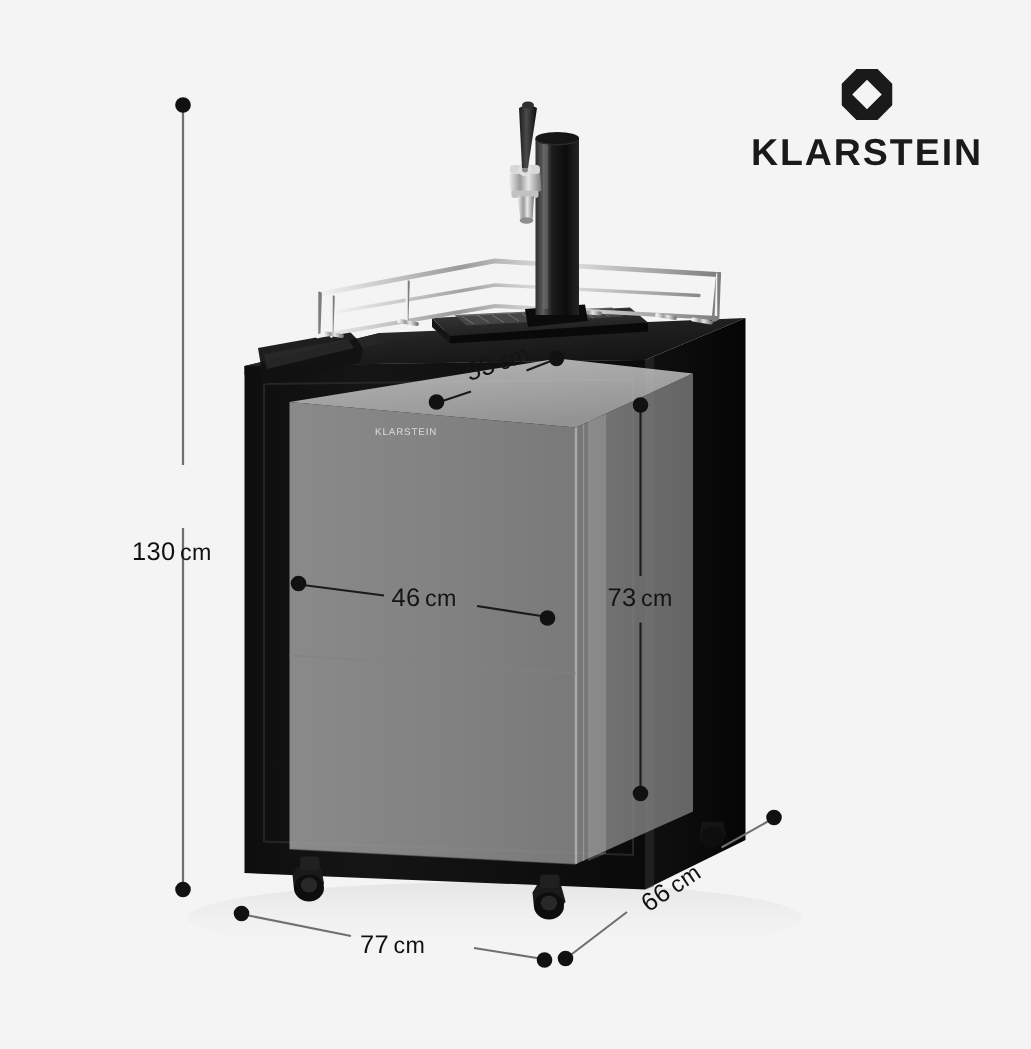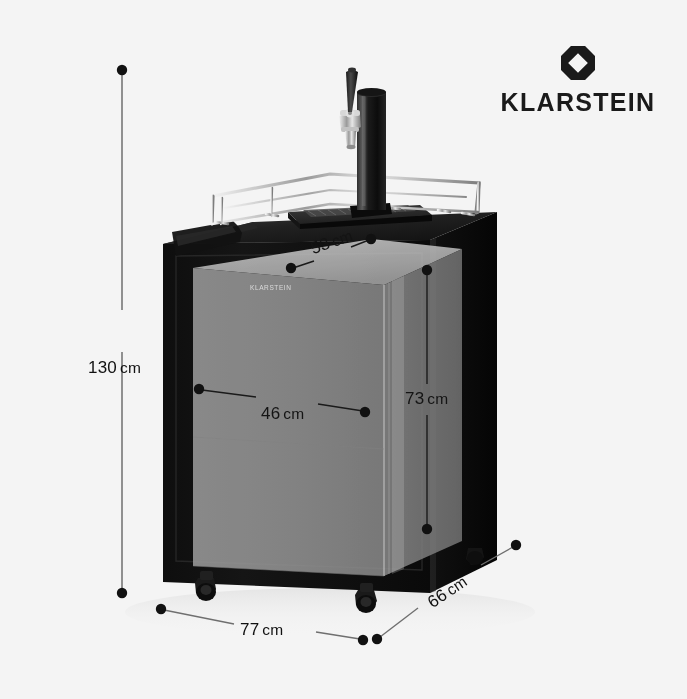--- a/index.html
+++ b/index.html
@@ -55,21 +55,21 @@
     color: #111111;
     white-space: nowrap;
     letter-spacing: 0.2px;
   }
   .dim-label .u { margin-left: 3px; font-size: 15.5px; }
   .dim-label.onlight { color: #111111; }
   .dim-label.ondark  { color: #141414; }
 
   #lbl-130 { left: 88px;  top: 318px; margin-top: 40px; }
   #lbl-53  { left: 308px; top: 240px; transform: rotate(-19deg); transform-origin: left top; }
-  #lbl-46  { left: 261px; top: 404px; text-align: center; }
+  #lbl-46  { left: 261px; top: 389px; text-align: center; }
   #lbl-73  { left: 405px; top: 389px; }
   #lbl-54  { left: 240px; top: 620px; }
   #lbl-66  { left: 424px; top: 596px; transform: rotate(-34deg); transform-origin: left top; }
 </style>
 </head>
 <body>
 
 <div id="stage">
 
   <svg id="product" viewBox="0 0 687 699">

